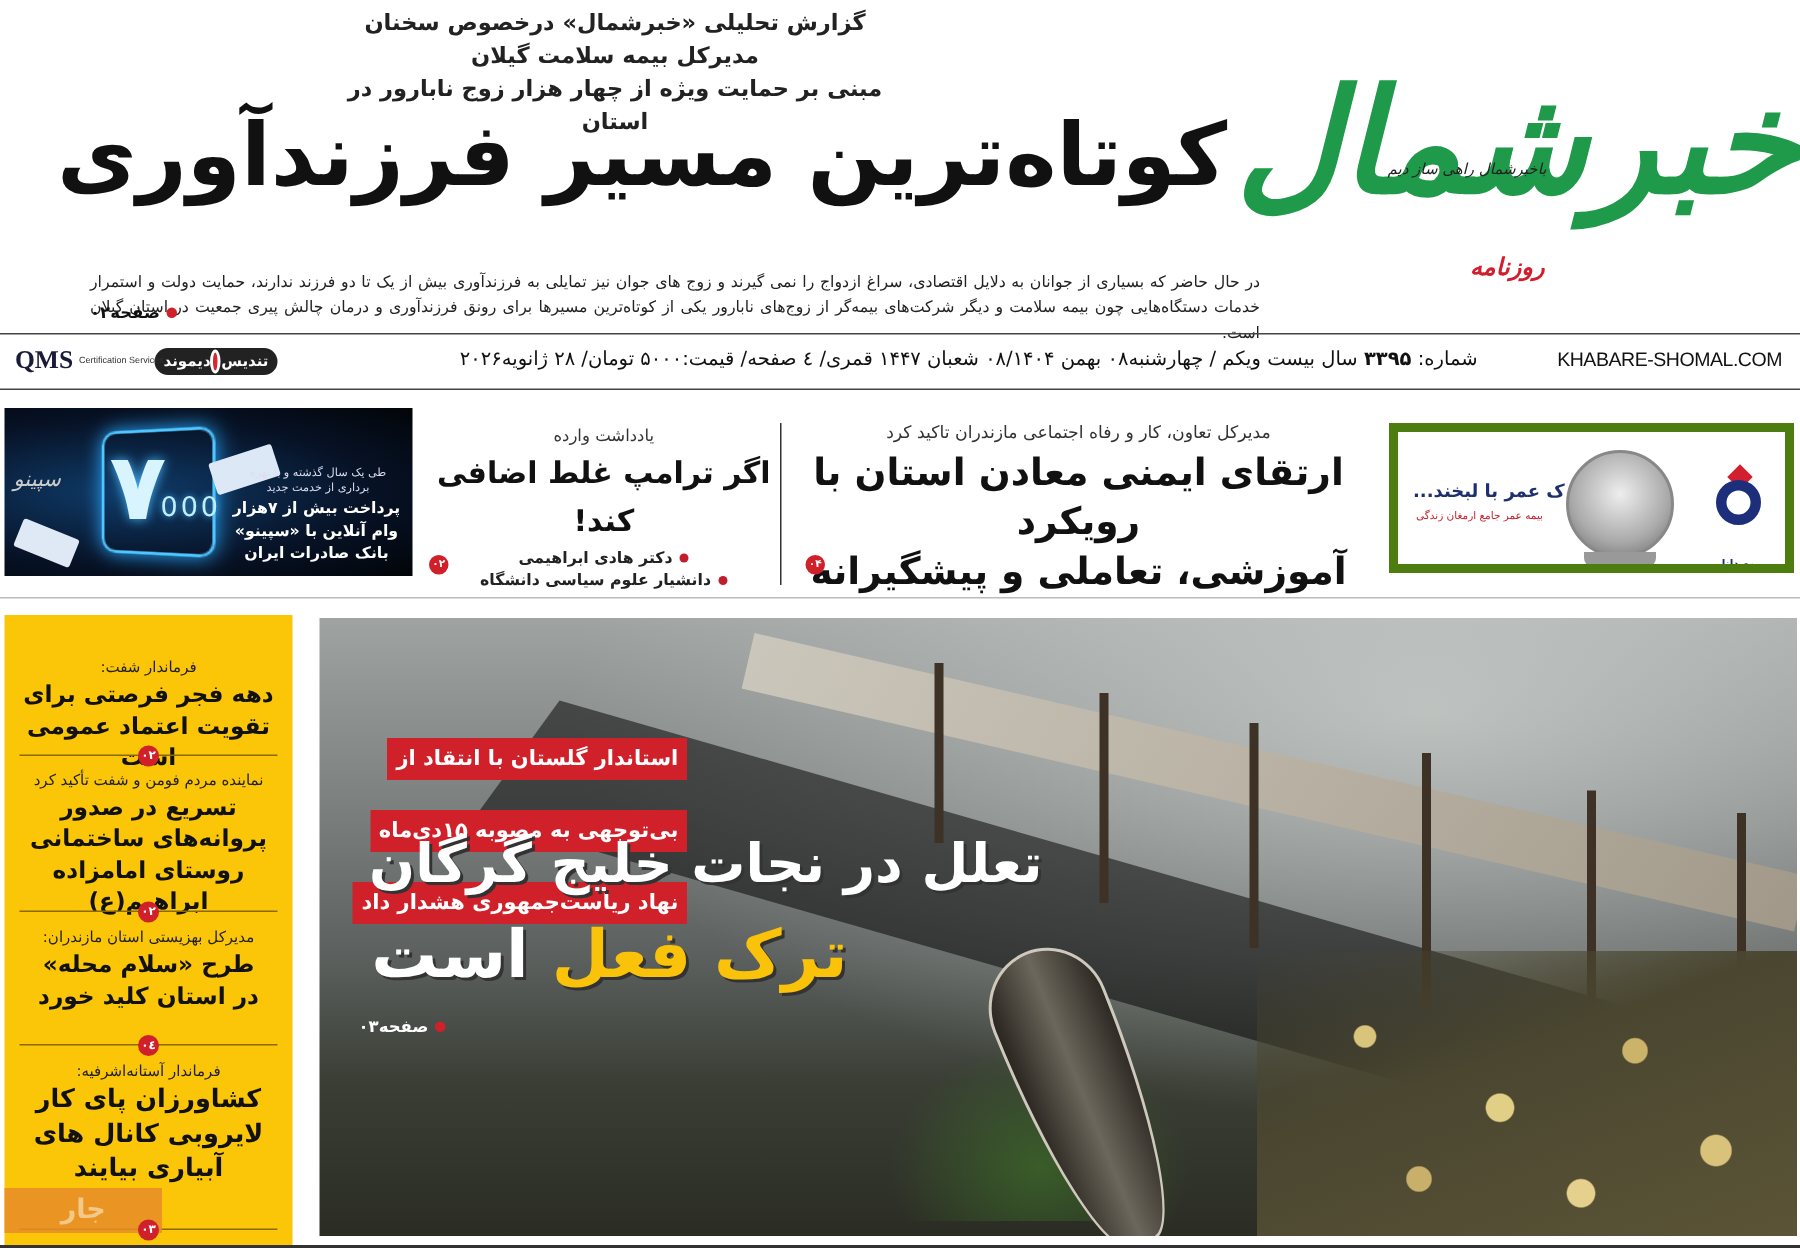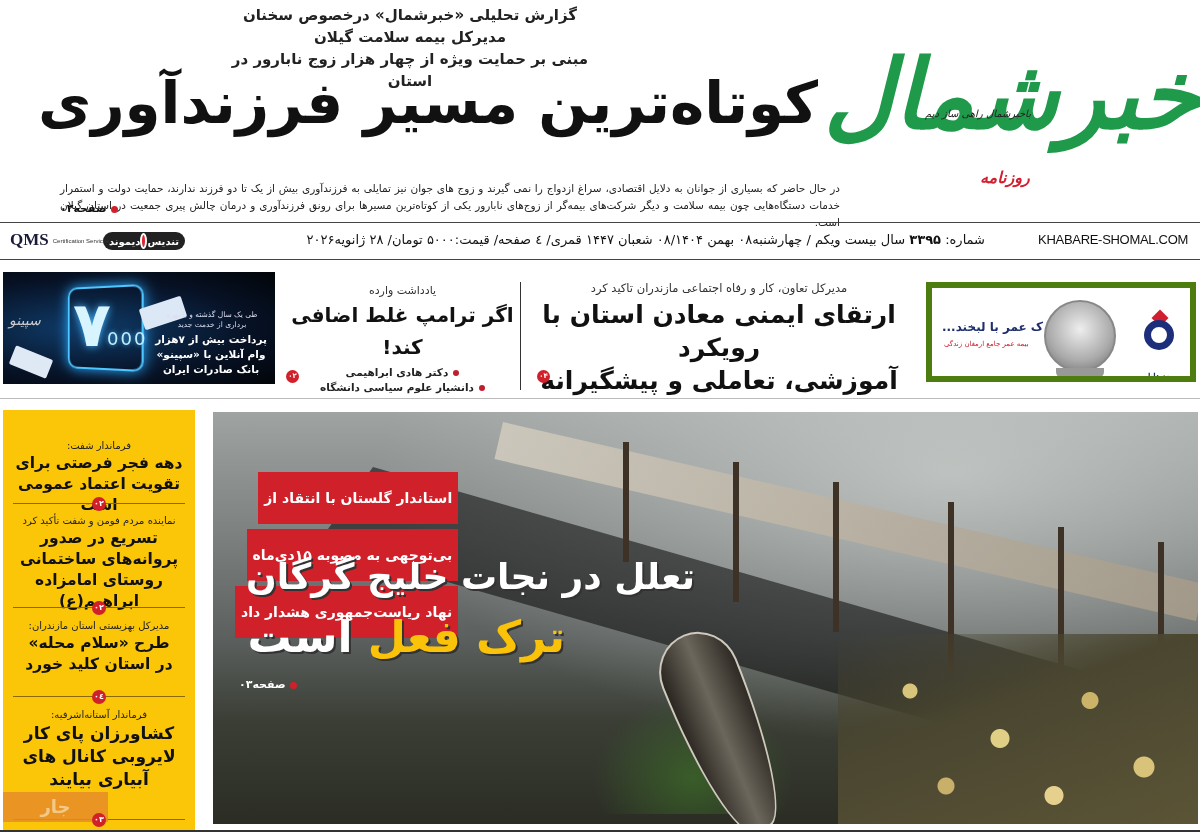--- a/index.html
+++ b/index.html
@@ -78,21 +78,21 @@
 #photo{left:213px;top:412px;width:985px;height:412px;overflow:hidden;background:linear-gradient(180deg,#9fa3a2 0%,#7c8180 30%,#5b605e 55%,#3a3e35 75%,#2b2d24 100%);}
 #photo .sky{position:absolute;left:0;top:0;width:100%;height:100%;background:radial-gradient(ellipse at 75% 15%,rgba(210,215,212,0.7),rgba(0,0,0,0) 55%);}
 #photo .pier{position:absolute;left:290px;top:10px;width:720px;height:38px;background:linear-gradient(90deg,#cfc9bd,#a49a89);transform:rotate(13deg);transform-origin:left top;opacity:0.92;}
 #photo .pier-shadow{position:absolute;left:160px;top:55px;width:820px;height:90px;background:rgba(10,10,10,0.55);transform:rotate(16deg) skewX(-20deg);transform-origin:left top;}
 #photo .post{position:absolute;width:6px;background:#3d3225;}
 #photo .boat{position:absolute;left:470px;top:215px;width:80px;height:210px;border-radius:50% 50% 40% 40%/20% 20% 80% 80%;background:linear-gradient(90deg,#2a2620,#6c675c 50%,#2e2a24);transform:rotate(-22deg);border:2px solid #cfc9bd;}
 #photo .stones{position:absolute;right:0;bottom:0;width:360px;height:190px;background:radial-gradient(circle at 20% 30%,#d8c47a 0 7px,transparent 8px),radial-gradient(circle at 45% 55%,#e2cf86 0 9px,transparent 10px),radial-gradient(circle at 70% 35%,#cbb46a 0 8px,transparent 9px),radial-gradient(circle at 85% 70%,#d9c37b 0 10px,transparent 11px),radial-gradient(circle at 30% 80%,#c9b06a 0 8px,transparent 9px),radial-gradient(circle at 60% 85%,#e6d08e 0 9px,transparent 10px),linear-gradient(160deg,rgba(0,0,0,0),#4a4630 40%,#5b5436);}
 #photo .grass{position:absolute;left:380px;bottom:10px;width:200px;height:120px;background:radial-gradient(ellipse at 50% 70%,rgba(60,110,40,0.7),rgba(0,0,0,0) 70%);}
 
 #photo-kicker{position:absolute;left:22px;top:60px;text-align:right;direction:rtl;}
-.kline{display:block;margin-bottom:5px;margin-left:auto;width:max-content;background:#d0202a;color:#fff;font-size:14px;font-weight:bold;line-height:20px;padding:16px 6px;}
+.kline{display:block;margin-bottom:5px;margin-left:auto;width:max-content;background:#d0202a;color:#fff;font-size:14px;font-weight:bold;line-height:20px;padding:4px 6px;margin-top:20px;}
 #photo-title1{position:absolute;left:22px;top:140px;width:460px;text-align:right;font-size:36px;font-weight:900;color:#fff;text-shadow:2px 2px 0 #333;line-height:50px;}
 #photo-title2{position:absolute;left:22px;top:196px;width:330px;text-align:right;font-size:44px;font-weight:900;color:#fff;text-shadow:2px 2px 0 #333;line-height:58px;}
 #photo-title2 .hl{color:#fbc20a;margin-top:31px;}
 #photo-page{position:absolute;left:26px;top:266px;font-size:11px;font-weight:bold;color:#fff;}
 
 #bottom-rule{left:0;top:830px;width:1200px;height:2px;background:#333;}
 </style>
 </head>
 <body>
 

